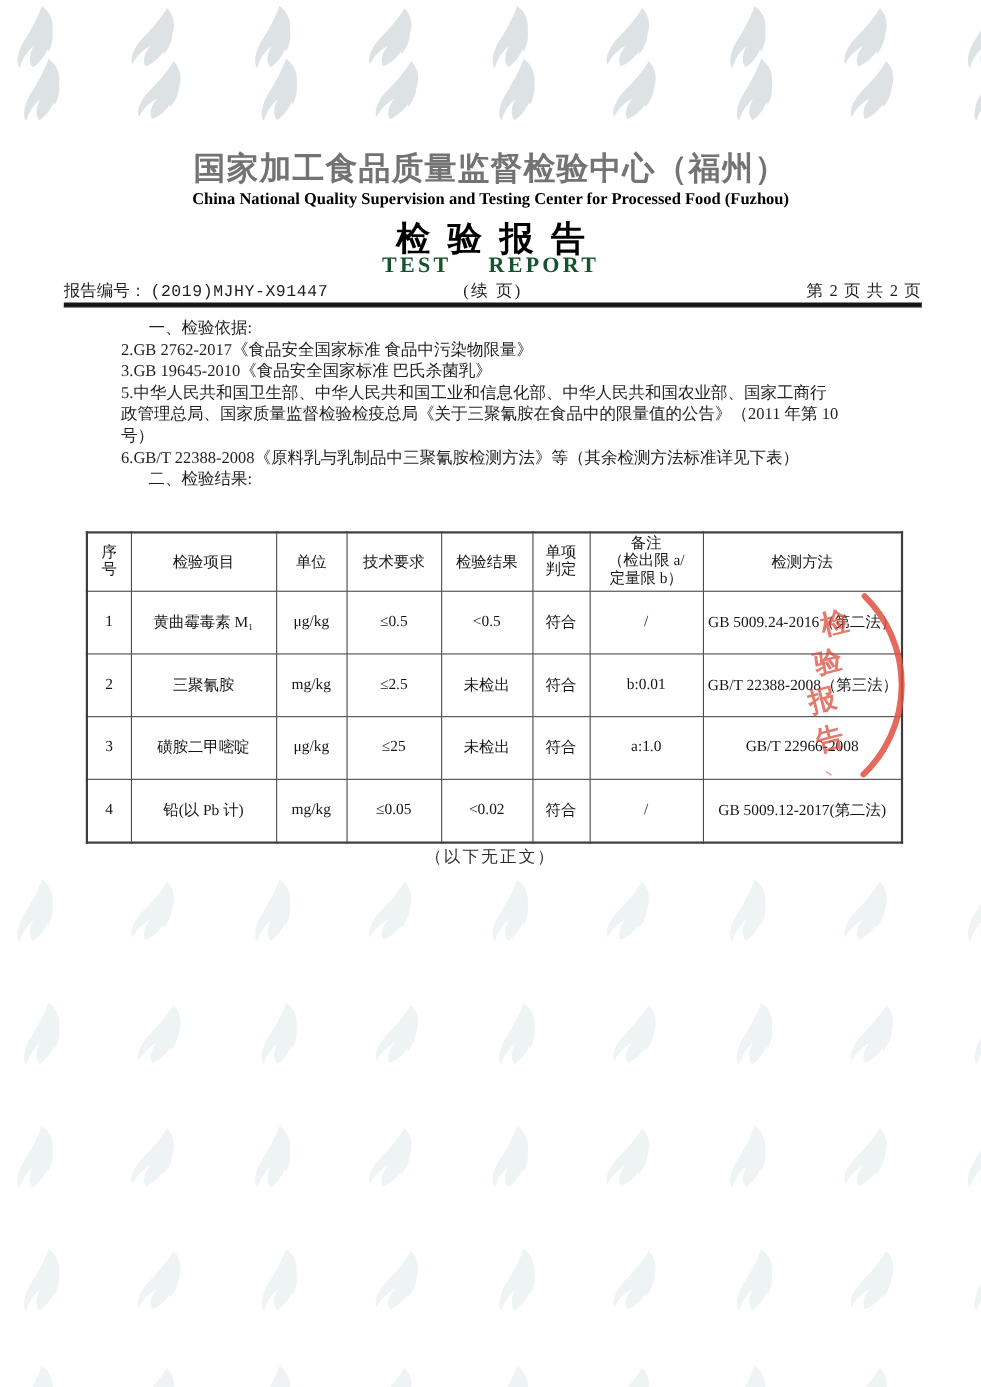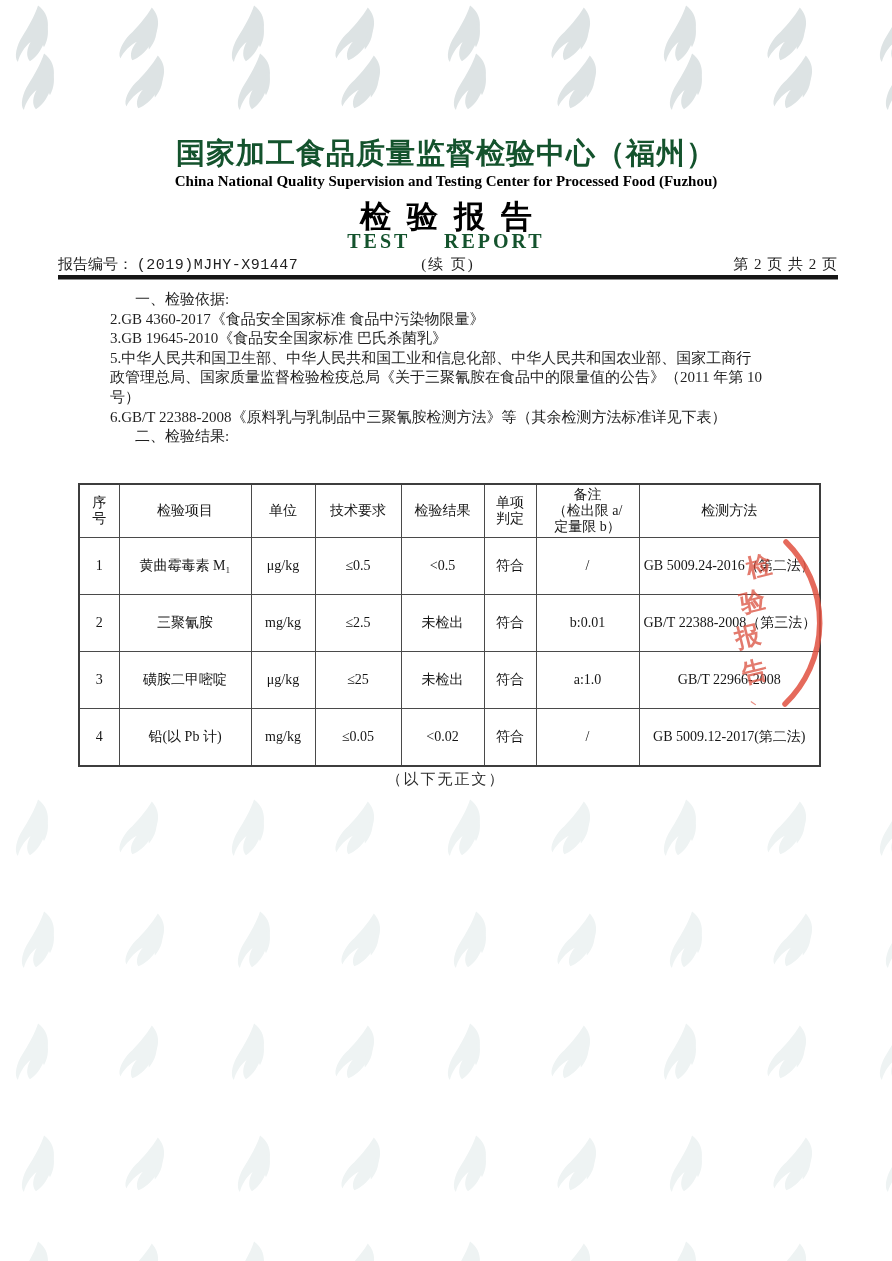--- a/index.html
+++ b/index.html
@@ -8,21 +8,21 @@
     overflow:hidden;
     font-family:"Liberation Serif","DejaVu Serif",serif;
     color:#1f1f1f;
   }
   .abs{position:absolute;}
   
   .wm{position:absolute;width:44px;height:60px;pointer-events:none;}
   
   .org-cn{
     top:134px;left:0;width:892px;text-align:center;
-    font-size:29px;font-weight:bold;letter-spacing:1px;color:#14532d;
+    font-size:29px;font-weight:bold;letter-spacing:1px;color:#737373;
   }
   .org-en{
     top:173px;left:0;width:892px;text-align:center;
     font-size:15px;font-weight:bold;color:#000;
   }
   .title-cn{
     top:196px;left:0;width:892px;text-align:center;text-indent:16px;
     font-size:31px;font-weight:bold;letter-spacing:16px;color:#000;
   }
   .title-en{
@@ -344,21 +344,21 @@
       <span class="report-no">(2019)MJHY-X91447</span>
     </div>
     <div class="meta-center">(续 页)</div>
     <div class="meta-right">第 2 页  共 2 页</div>
   </div>
 
   <div class="abs rule"></div>
 
   <div class="abs body-text">
     <div class="line indent">一、检验依据:</div>
-    <div class="line">2.GB 4360-2017《食品安全国家标准 食品中污染物限量》</div>
+    <div class="line">2.GB 2762-2017《食品安全国家标准 食品中污染物限量》</div>
     <div class="line">3.GB 19645-2010《食品安全国家标准 巴氏杀菌乳》</div>
     <div class="line">5.中华人民共和国卫生部、中华人民共和国工业和信息化部、中华人民共和国农业部、国家工商行</div>
     <div class="line">政管理总局、国家质量监督检验检疫总局《关于三聚氰胺在食品中的限量值的公告》（2011 年第 10</div>
     <div class="line">号）</div>
     <div class="line">6.GB/T 22388-2008《原料乳与乳制品中三聚氰胺检测方法》等（其余检测方法标准详见下表）</div>
     <div class="line indent">二、检验结果:</div>
   </div>
 
   <table class="results">
     <colgroup>

